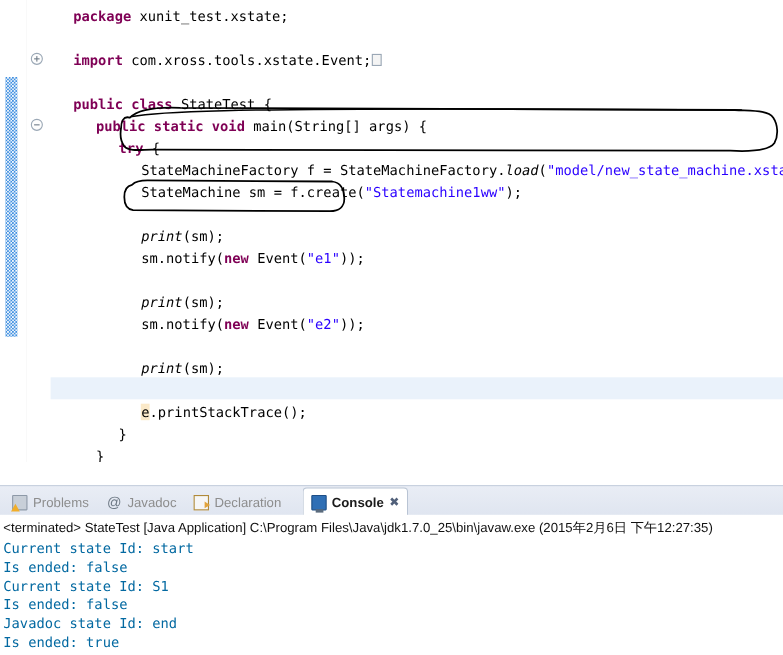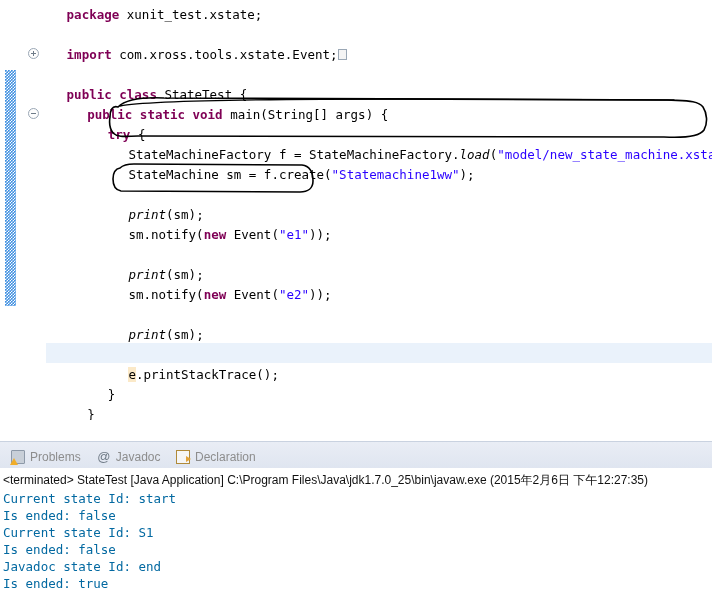--- a/index.html
+++ b/index.html
@@ -190,20 +190,25 @@
           <span class="tlabel">Problems</span>
         </div>
         <div class="tab" style="left: 89.8px;">
           <span class="tico ico-javadoc">@</span>
           <span class="tlabel">Javadoc</span>
         </div>
         <div class="tab" style="left: 169px; text-align: center;">
           <span class="tico ico-decl"></span>
           <span class="tlabel">Declaration</span>
         </div>
+        <div class="tab active" style="left: 274.6px;">
+          <span class="tico ico-console"></span>
+          <span class="tlabel">Console</span>
+          <span class="close-x">✖</span>
+        </div>
       </div>
 
     <div class="console-body">
       <div class="term-line">&lt;terminated&gt; StateTest [Java Application] C:\Program Files\Java\jdk1.7.0_25\bin\javaw.exe (2015年2月6日 下午12:27:35)</div>
       <div id="console-out">
           <div class="out" style="top: 22px;">Current state Id: start</div>
           <div class="out" style="top: 39px;">Is ended: false</div>
           <div class="out" style="top: 56px;">Current state Id: S1</div>
           <div class="out" style="top: 73px;">Is ended: false</div>
           <div class="out" style="top: 90px;">Javadoc state Id: end</div>

